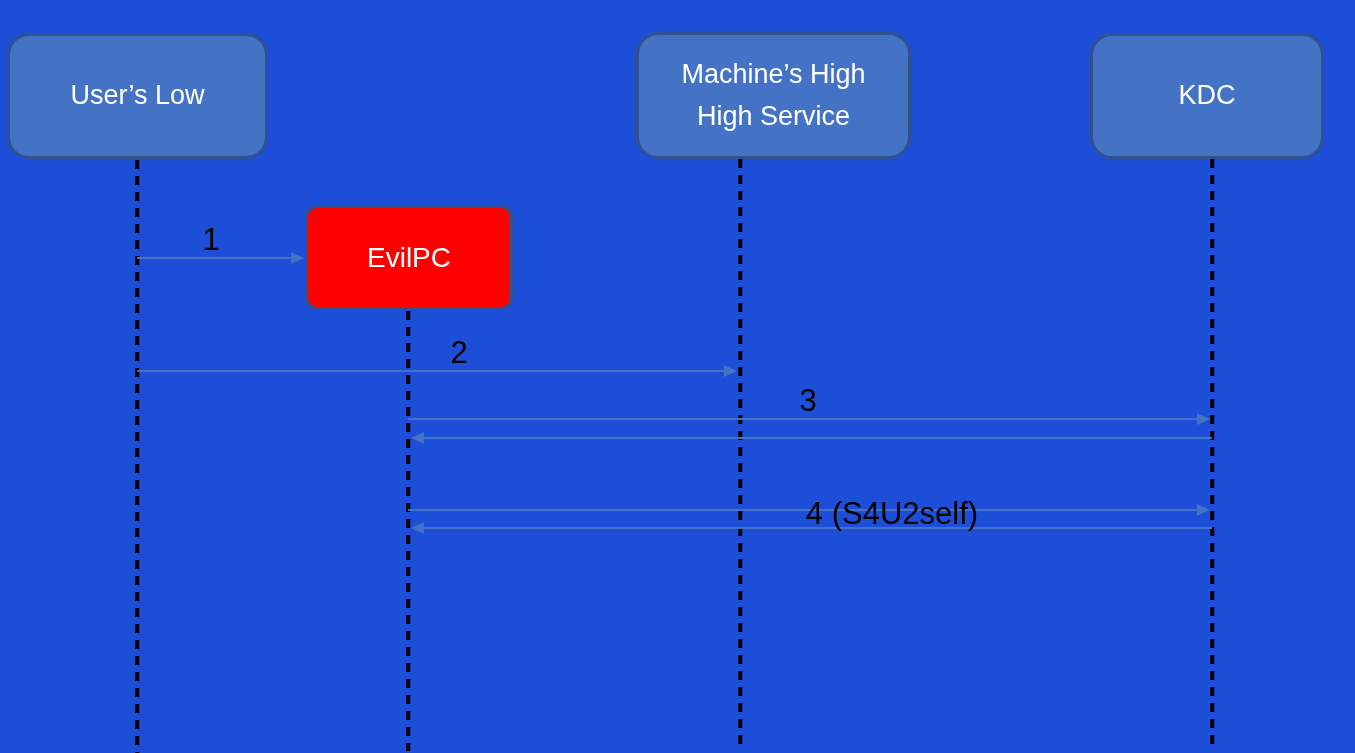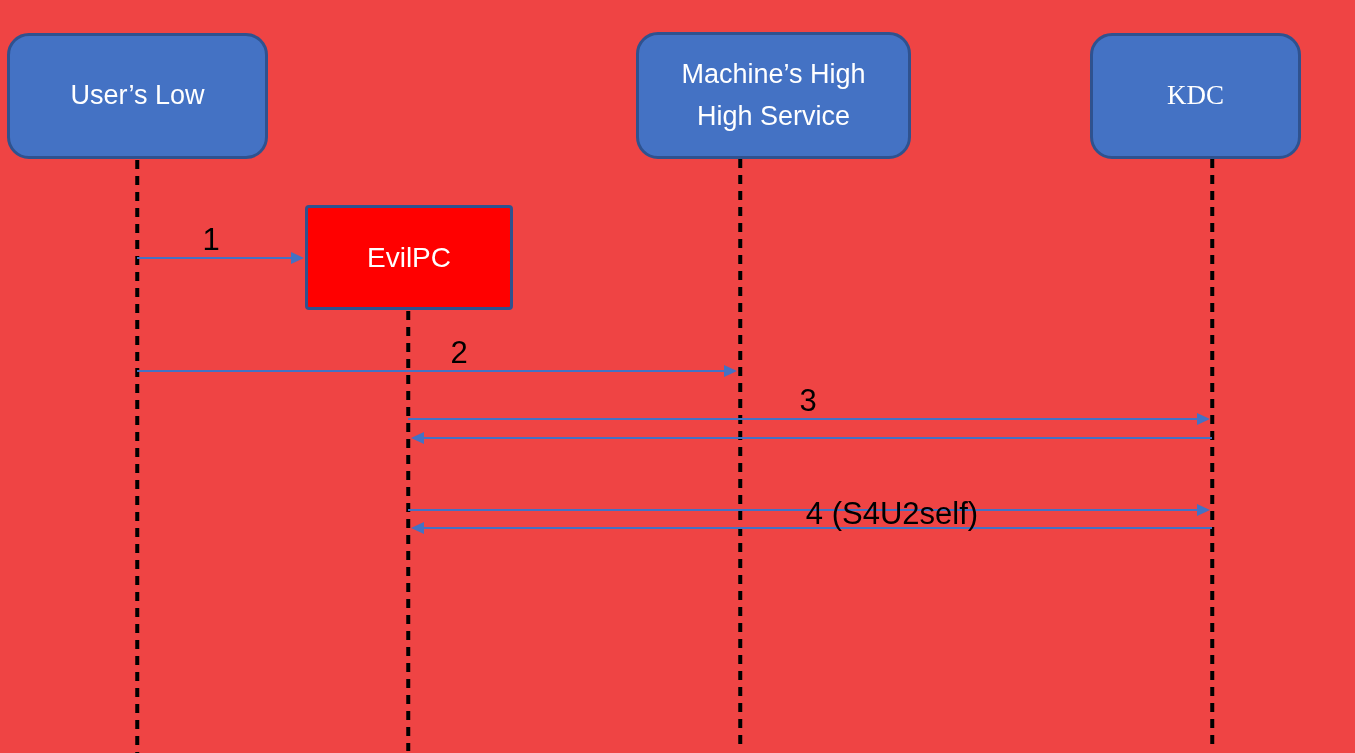--- a/index.html
+++ b/index.html
@@ -4,21 +4,21 @@
 <style>
   html, body {
     margin: 0;
     padding: 0;
     background: #ffffff;
   }
   #stage {
     position: relative;
     width: 1355px;
     height: 753px;
-    background: #ef4444;
+    background: #1d4ed8;
     font-family: "Liberation Sans", sans-serif;
     overflow: hidden;
   }
 
   
   .actor {
     position: absolute;
     box-sizing: border-box;
     background: var(--actor-fill, #4472C4);
     border: 3px solid var(--actor-border, #2F528F);
@@ -29,26 +29,26 @@
     align-items: center;
     justify-content: center;
     font-size: 27px;
     line-height: 1.55;
     text-align: center;
   }
   .actor span:empty { display: none; }
 
   .actor.user    { left: 7px;    top: 33px;  width: 261px; height: 126px; }
   .actor.machine { left: 636px;  top: 32px;  width: 275px; height: 127px; }
-  .actor.kdc     { left: 1090px; top: 33px;  width: 211px; height: 126px; font-family: Liberation Serif, serif; }
+  .actor.kdc     { left: 1090px; top: 33px;  width: 234px; height: 126px; }
 
   .actor.evil {
     left: 305px; top: 205px; width: 208px; height: 105px;
     background: var(--evil-fill, #FF0000);
-    border-radius: 4px;
+    border-radius: 12px;
     font-size: 28px;
   }
 
   
   .lifeline {
     position: absolute;
     width: 3.5px;
     transform: translateX(-50%);
     background-image: repeating-linear-gradient(
       to bottom,

